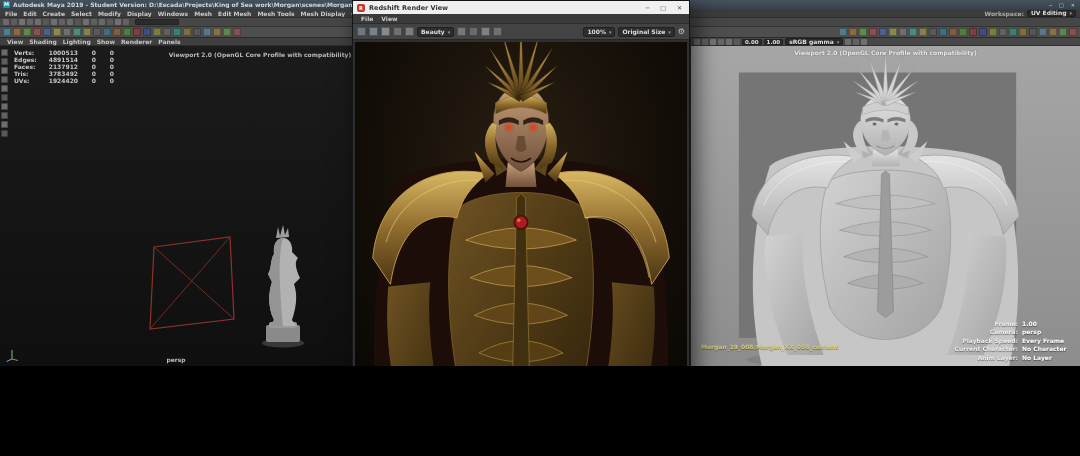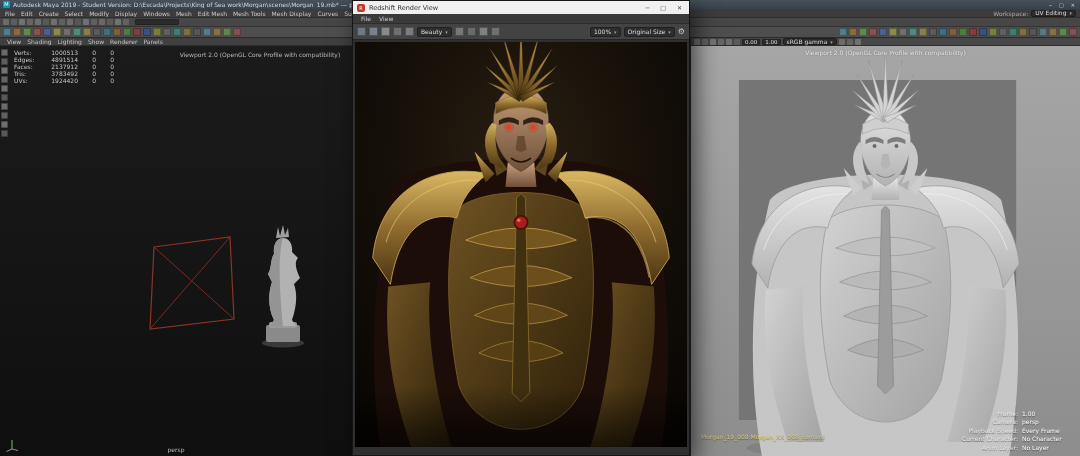--- a/index.html
+++ b/index.html
@@ -1,18 +1,18 @@
 <!DOCTYPE html>
 <html><head>
 <meta charset="utf-8">
 <style>
   * { box-sizing: border-box; margin: 0; padding: 0; }
   html,body { background:#000; }
   body { font-family:"DejaVu Sans","Liberation Sans",sans-serif; }
-  #screen { position:relative; width:1080px; height:456px; overflow:hidden; background:#3a3a3a; user-select:none; }
+  #screen { position:relative; width:1080px; height:366px; overflow:hidden; background:#3a3a3a; user-select:none;font-weight:bold; }
 
   
   .titlebar { height:9px; background:linear-gradient(#46515d,#38424d); display:flex; align-items:center; gap:3px; padding:0 3px; }
   .app-ico { width:7px; height:7px; background:#0b9aaa; color:#fff; font-size:5px; line-height:7px; text-align:center; border-radius:1px; flex:0 0 auto; }
   .title-text { font-size:6px; color:#cfd8e0; white-space:nowrap; overflow:hidden; }
   .winbtns { margin-left:auto; display:flex; gap:7px; color:#cfd8e0; font-size:5px; padding-right:2px; }
   .winbtns span { cursor:default; }
 
   .menubar { height:9px; background:#3c3c3c; display:flex; align-items:center; padding:0 2px; border-bottom:1px solid #2e2e2e; }
   .menus { display:flex; align-items:center; overflow:hidden; white-space:nowrap; }

